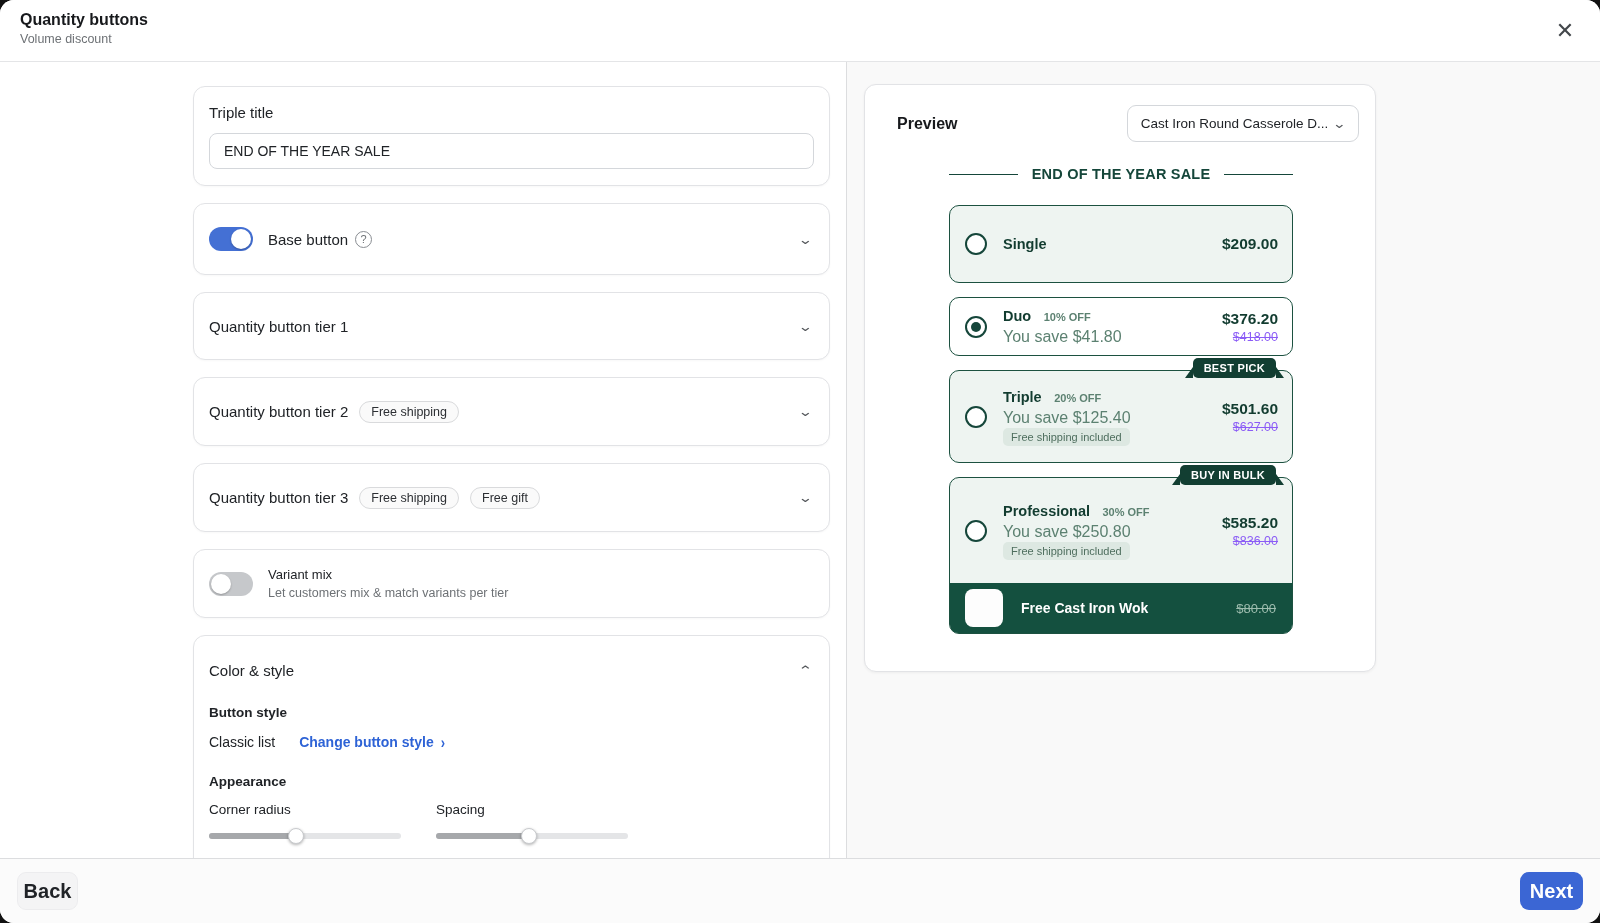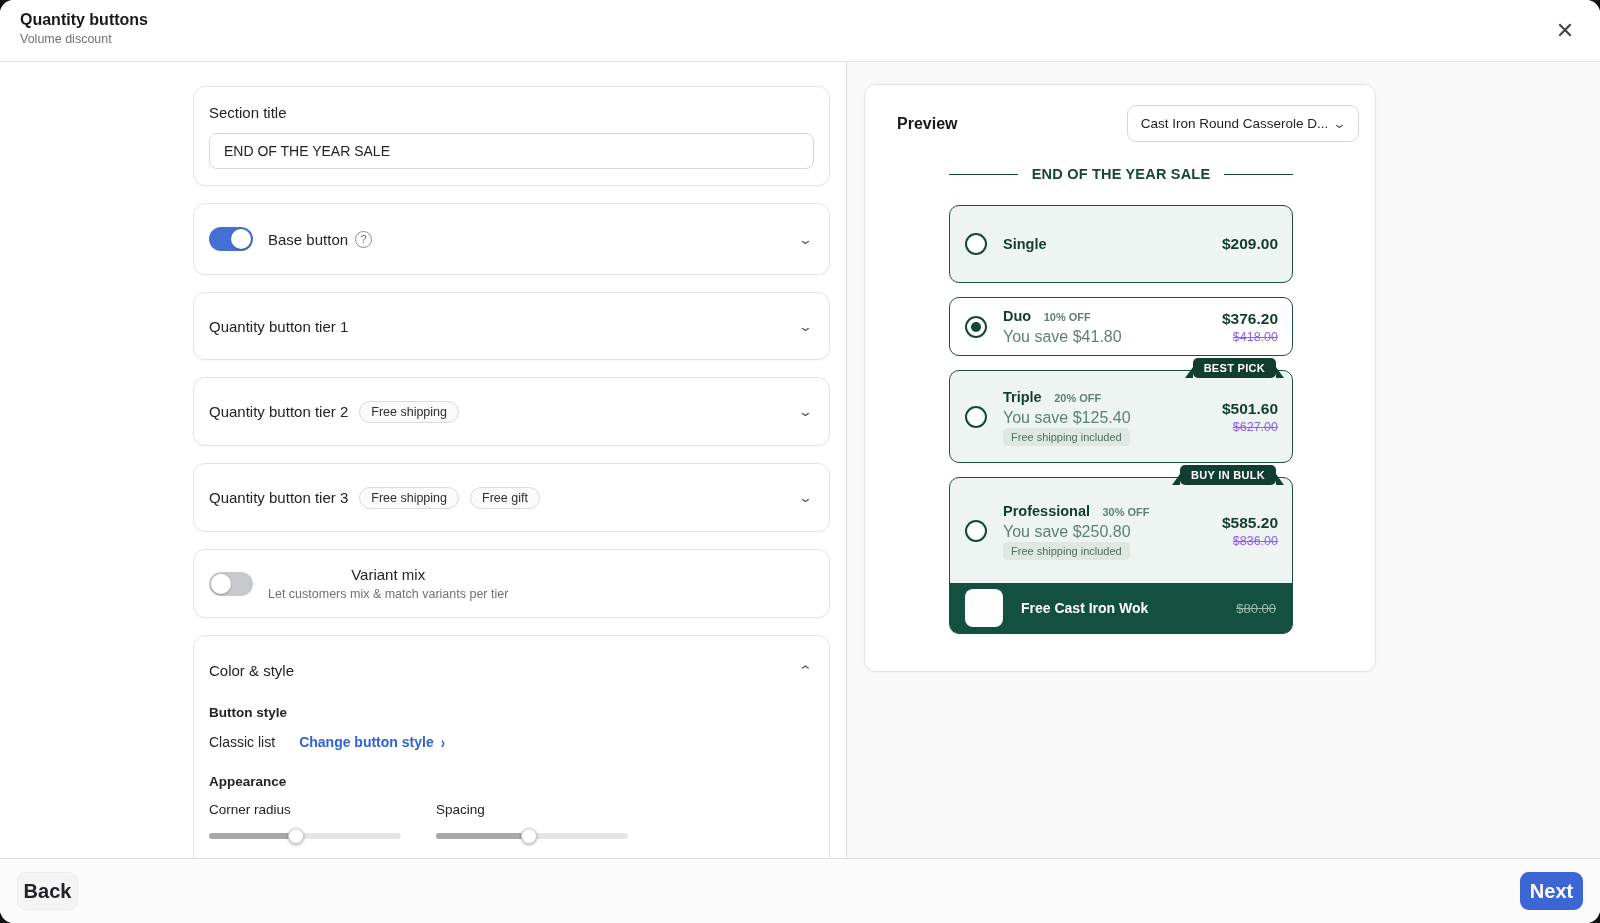--- a/index.html
+++ b/index.html
@@ -34,21 +34,21 @@
   .toggle .knob { position:absolute; top:2px; width:20px; height:20px; border-radius:50%; background:#fff; box-shadow:0 1px 2px rgba(0,0,0,.25); }
   .toggle.on { background:#4470d4; } .toggle.on .knob { right:2px; }
   .toggle.off { background:#c6c8cb; } .toggle.off .knob { left:2px; }
 
   .row-label { font-size:15px; color:#202327; margin-left:15px; display:flex; align-items:center; gap:7px; }
   .help { width:17px; height:17px; border:1.4px solid #898d92; border-radius:50%; color:#6d7175; font-size:11px; line-height:14px; text-align:center; display:inline-block; }
 
   .pill { font-size:12.5px; color:#2c2f33; background:#fafafa; border:1px solid #d9dadc; border-radius:13px; padding:3px 11px; margin-left:11px; }
 
   .vm-text { margin-left:15px; }
-  .vm-title { font-size:15px; color:#202327;text-align:center; }
+  .vm-title { font-size:13px; color:#202327; }
   .vm-desc { font-size:12.5px; color:#6d7175; margin-top:4px; }
 
   .cs-card { padding:0 18px 0 15px; }
   .cs-head { display:flex; align-items:center; height:55px; padding-top:14px; }
   .cs-h2 { font-size:13.5px; font-weight:bold; color:#202327; margin-top:14px; }
   .cs-row { display:flex; align-items:center; gap:24px; margin-top:14px; font-size:14px; color:#202327; }
   .link { color:#2e63d6; font-weight:bold; font-size:14px; display:flex; align-items:center; gap:7px; cursor:pointer; }
   .link .arr { font-size:13px; transform:scaleY(1.25); }
   .cs-sub { display:flex; margin-top:13px; }
   .cs-sub .c1 { width:227px; } 
@@ -110,21 +110,21 @@
     <div class="hdr-sub">Volume discount</div>
     <div class="hdr-close">✕</div>
   </div>
 
   <div class="content">
 
     <div class="pane-left">
       <div class="col">
 
         <div class="card card-sectitle">
-          <div class="lbl">Section title</div>
+          <div class="lbl">Triple title</div>
           <input class="text-input" type="text" value="END OF THE YEAR SALE" style="">
         </div>
 
         <div class="card row-card h72">
           <div class="toggle on">
               <div class="knob"></div>
             </div>
           <div class="row-label">
             <span>Base button</span>
             <span class="help">?</span>

